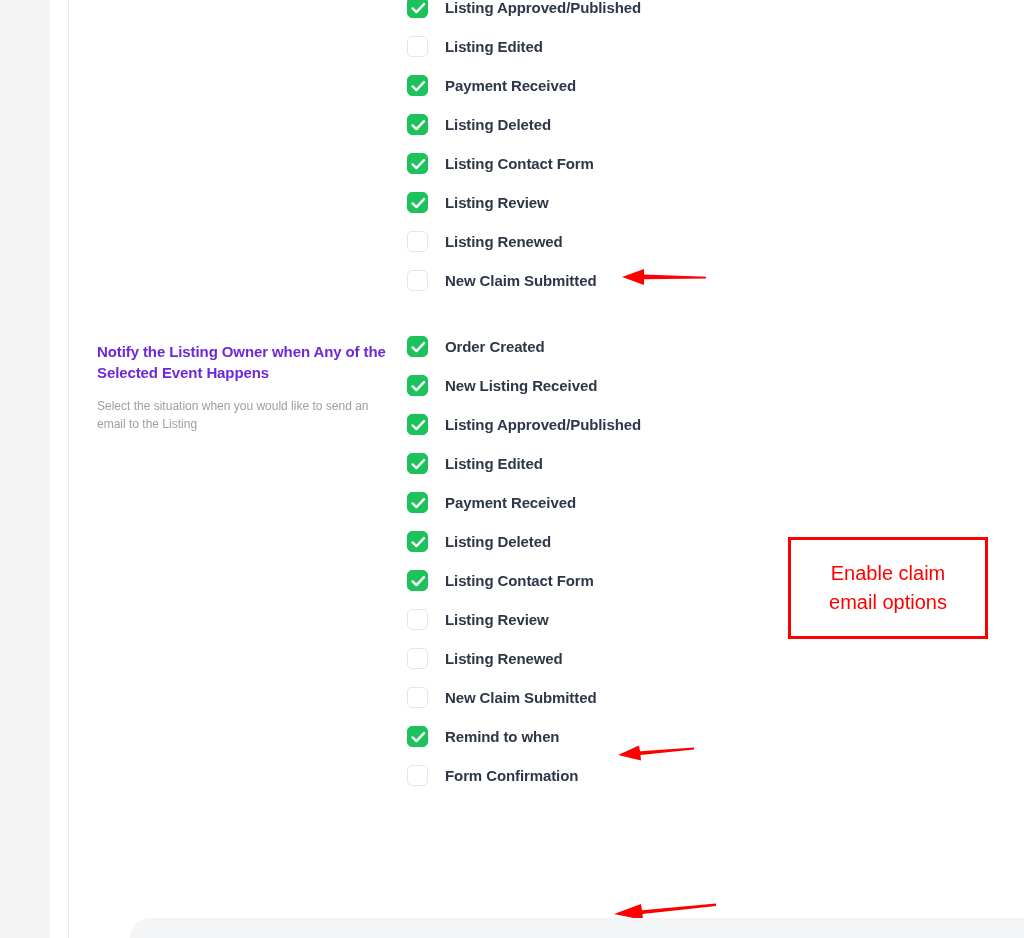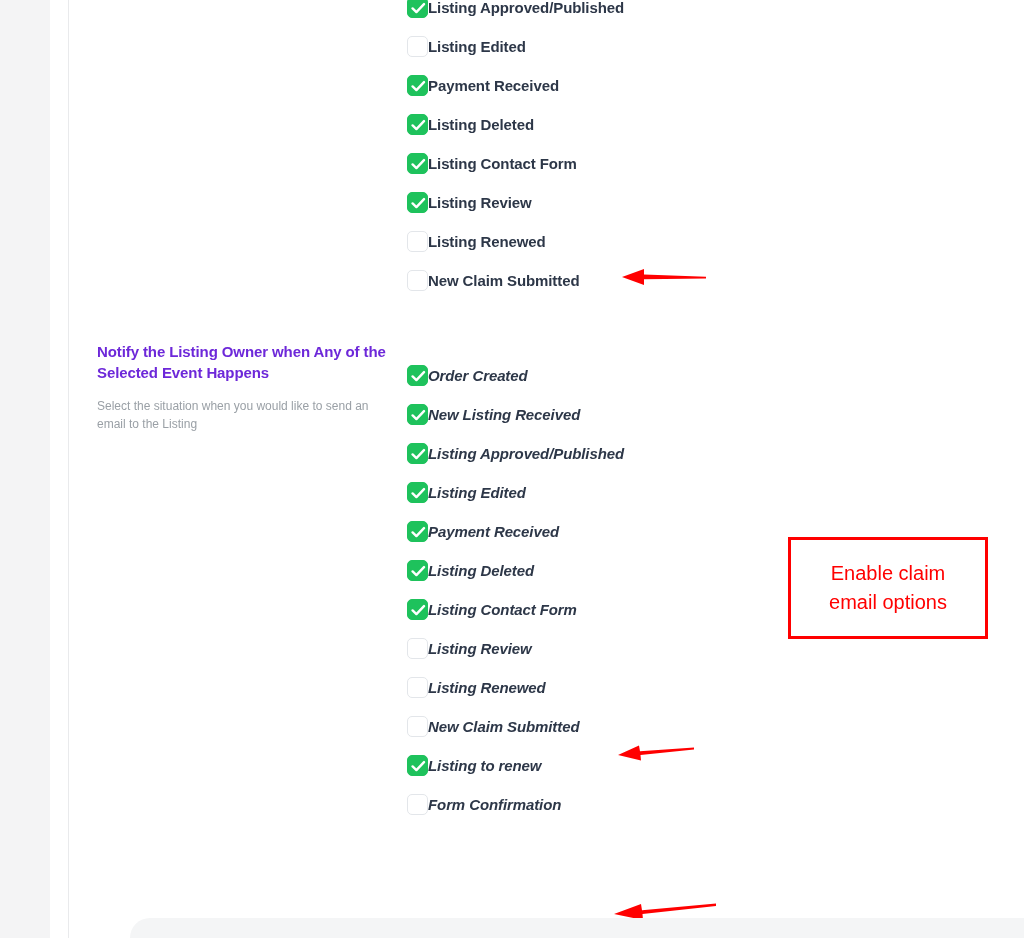--- a/index.html
+++ b/index.html
@@ -73,20 +73,21 @@
     background:#ffffff;
     border:1px solid #e3e6ea;
   }
   .cbox.on {
     background:#1ec25c;
     border:1px solid #1ec25c;
   }
   .cbox.on svg { position:absolute; left:3px; top:4px; }
 
   .option-label {
+    margin-left:17px;
     font-size:15px;
     font-weight:bold;
     color:#2d3748;
     letter-spacing:-0.1px;
     white-space:nowrap;
   }
 
   
   .anno-box {
     position:absolute;
@@ -184,21 +185,21 @@
         <span class="cbox off"></span>
         <span class="option-label">New Claim Submitted</span>
       </div>
     </div>
 
   <div class="section-label" style="top:342px;">
     <div class="section-title">Notify the Listing Owner when Any of the Selected Event Happens</div>
     <div class="section-desc">Select the situation when you would like to send an email to the Listing</div>
   </div>
 
-  <div class="options" id="options-1" style="top:356px;font-style:italic;">
+  <div class="options" id="options-1" style="top:327px;">
       <div class="option-row">
         <span class="cbox on">
           <svg width="15" height="13" viewBox="0 0 15 13">
             <path d="M1.6 6.4 L5.4 10.1 L13 2.1" stroke="#ffffff" stroke-width="2.4" fill="none" stroke-linecap="round" stroke-linejoin="round"></path>
           </svg>
         </span>
         <span class="option-label">Order Created</span>
       </div>
       <div class="option-row">
         <span class="cbox on">
@@ -259,21 +260,21 @@
       <div class="option-row">
         <span class="cbox off"></span>
         <span class="option-label">New Claim Submitted</span>
       </div>
       <div class="option-row">
         <span class="cbox on">
           <svg width="15" height="13" viewBox="0 0 15 13">
             <path d="M1.6 6.4 L5.4 10.1 L13 2.1" stroke="#ffffff" stroke-width="2.4" fill="none" stroke-linecap="round" stroke-linejoin="round"></path>
           </svg>
         </span>
-        <span class="option-label">Listing to renew</span>
+        <span class="option-label">Remind to when</span>
       </div>
       <div class="option-row">
         <span class="cbox off"></span>
         <span class="option-label">Form Confirmation</span>
       </div>
     </div>
 
   <div class="anno-box" style="left:788px; top:537px; width:200px; height:102px;">
     <div class="anno-box-text">Enable claim
 email options</div>

